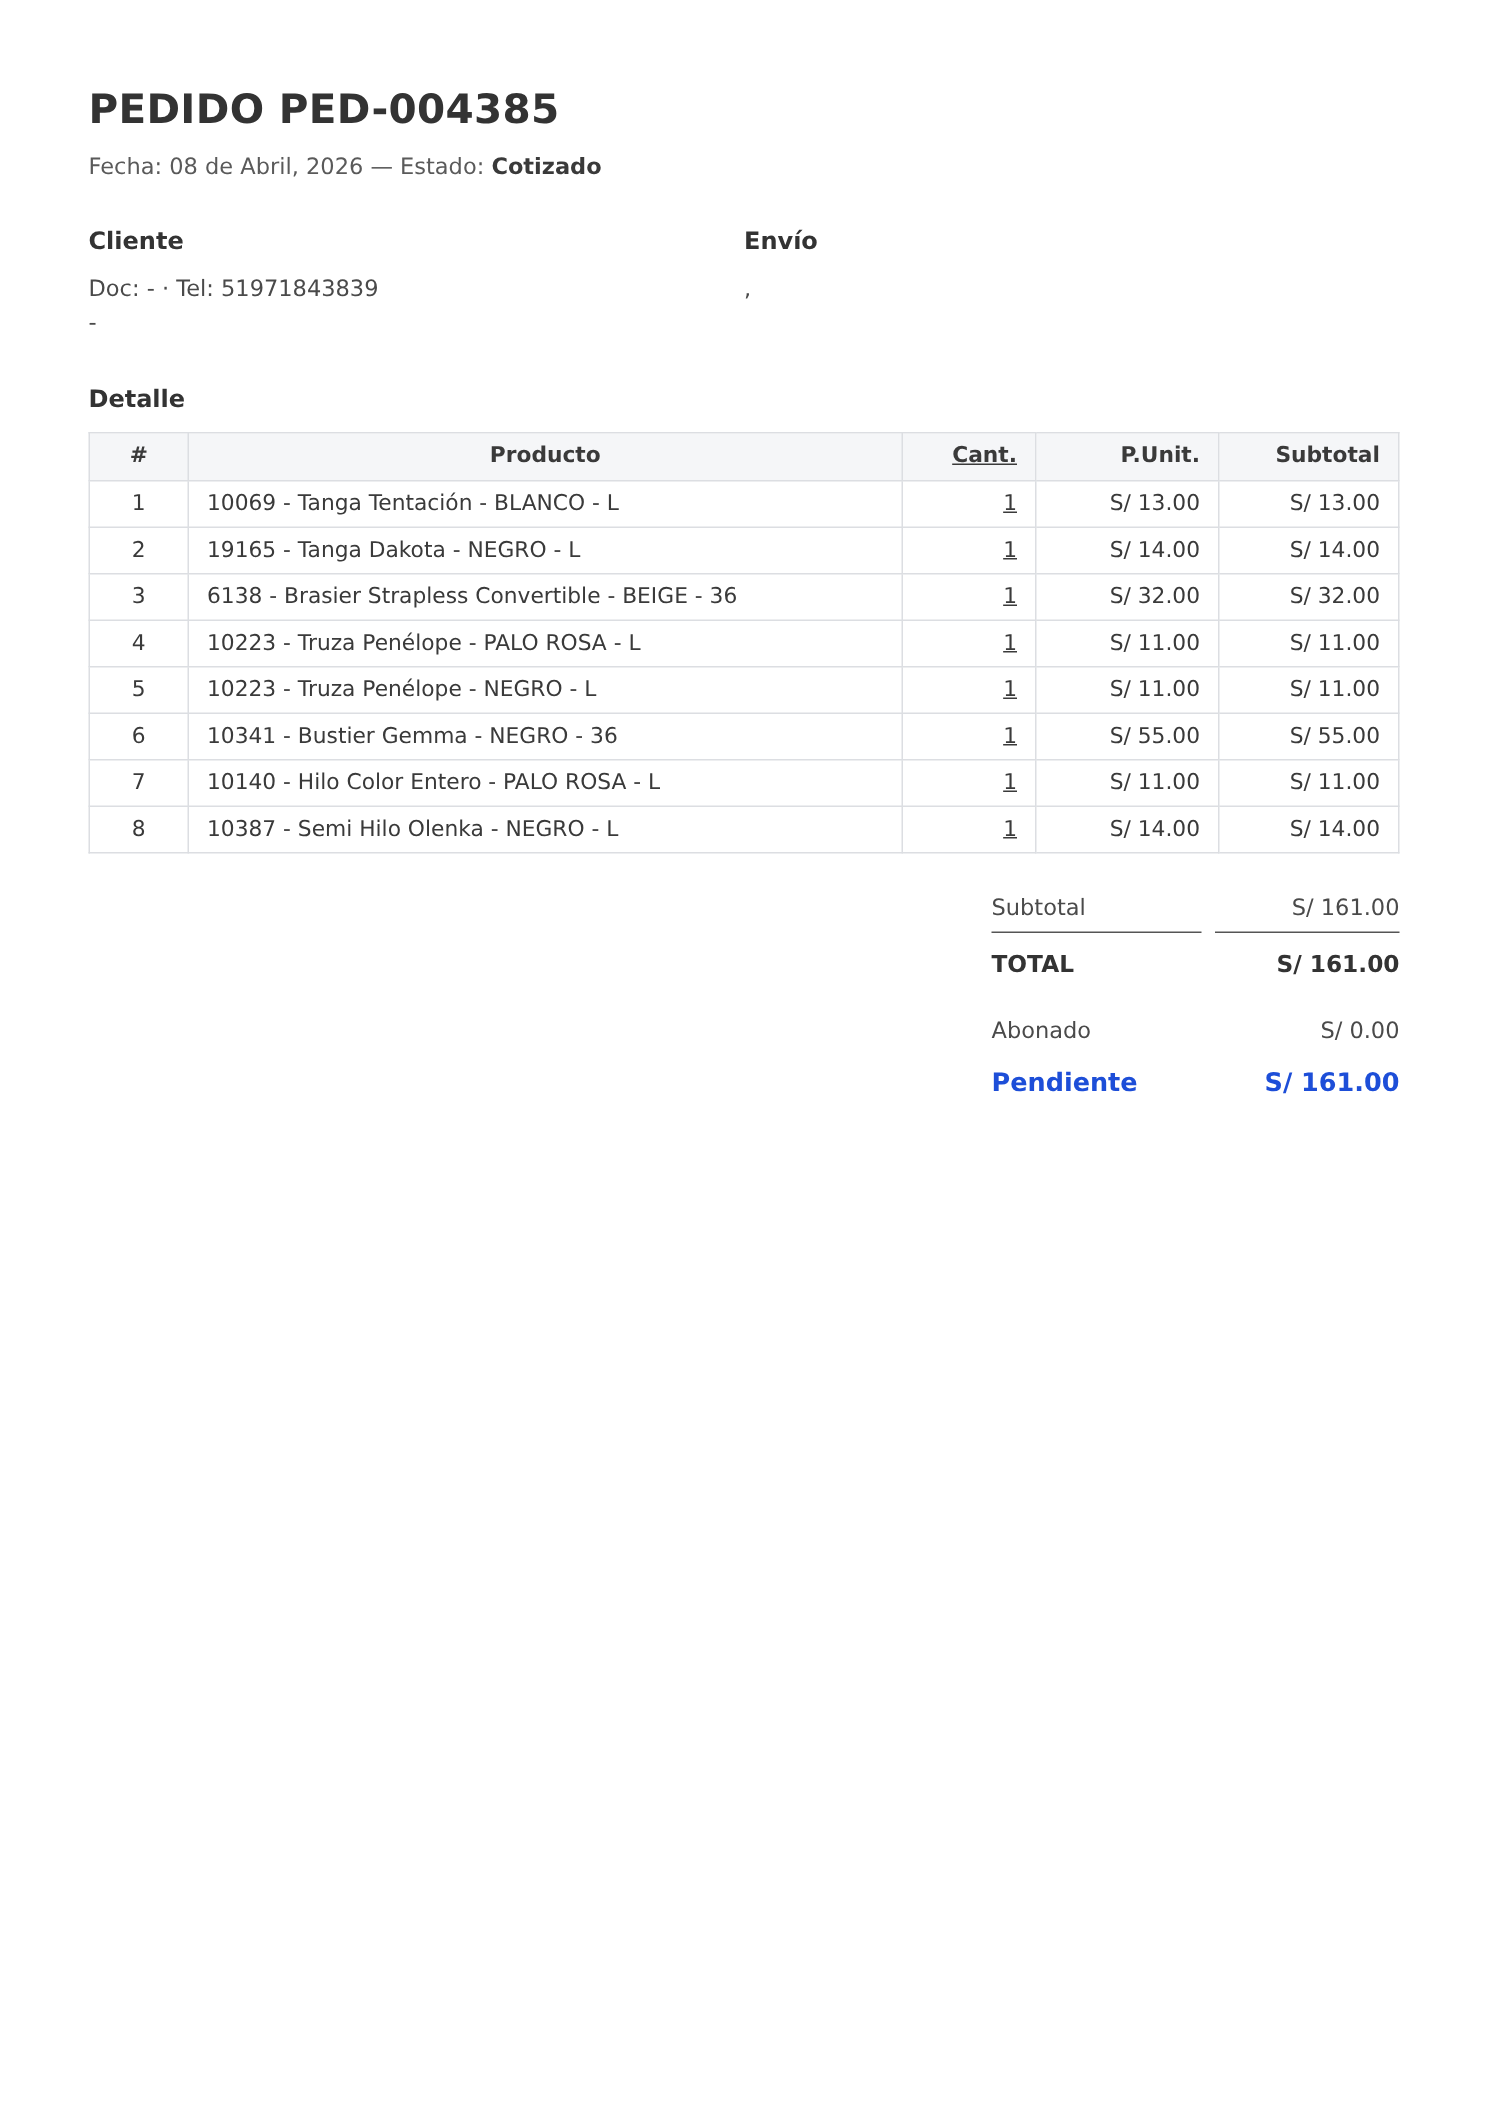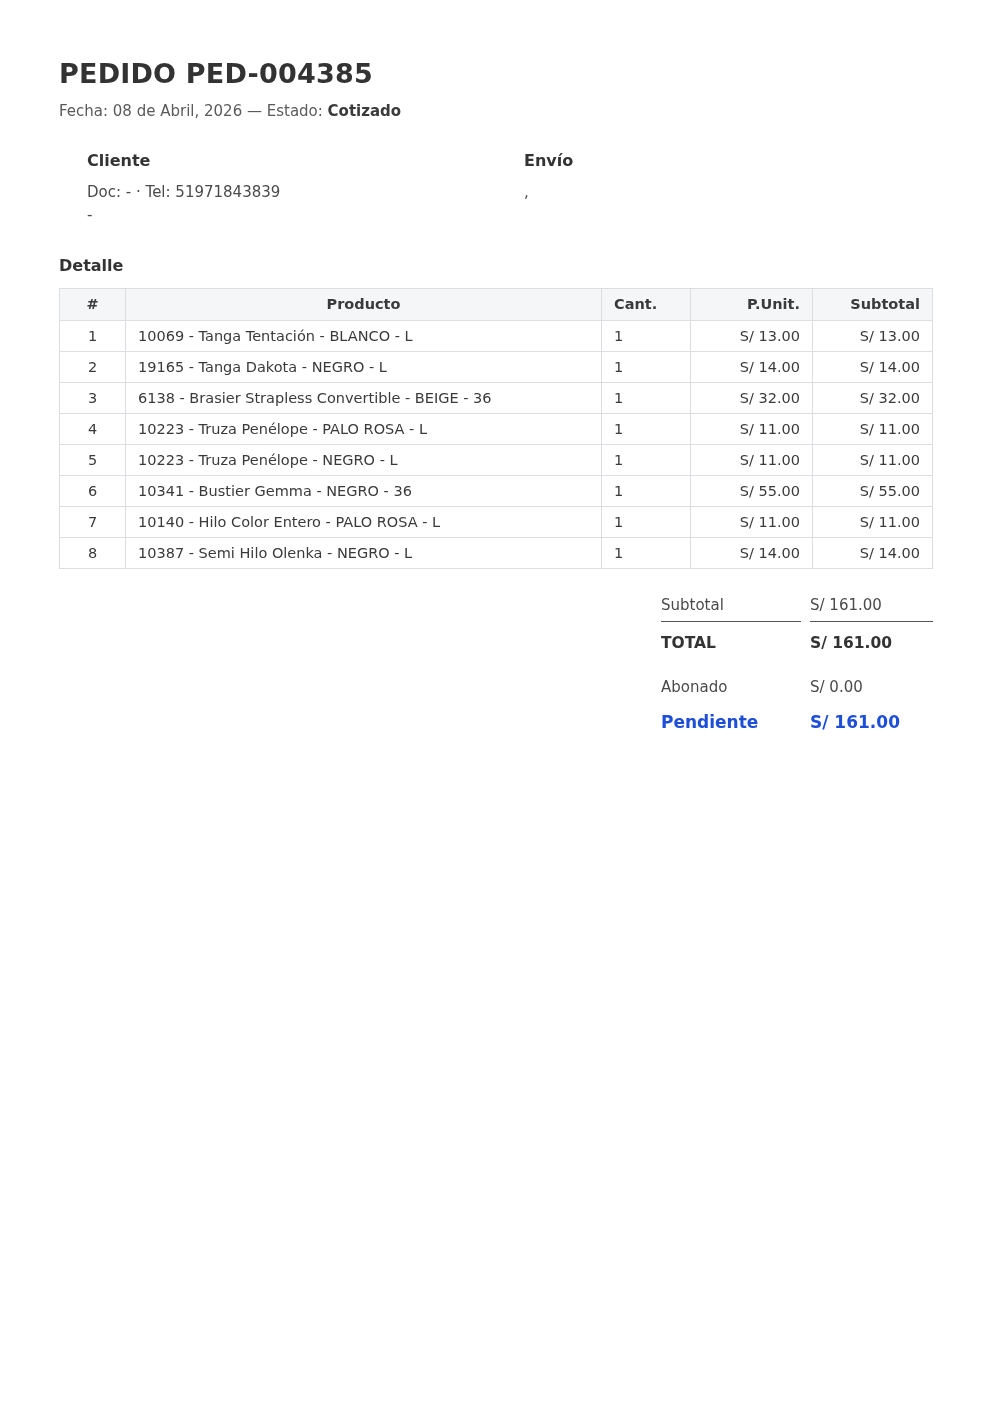--- a/index.html
+++ b/index.html
@@ -24,21 +24,21 @@
   .meta {
     font-size: 15px;
     color: #5a5a5a;
     margin-bottom: 31px;
   }
   .meta .status { font-weight: bold; color: #3a3a3a; }
   .cols {
     display: flex;
     margin-bottom: 29px;
   }
-  .col { width: 50%; margin-left: 28px; }
+  .col { width: 50%; }
   h2.section {
     font-size: 16px;
     font-weight: bold;
     color: #333333;
     margin-bottom: 11px;
   }
   .info-line {
     font-size: 15px;
     color: #4a4a4a;
     line-height: 23px;
@@ -58,37 +58,37 @@
     white-space: nowrap;
   }
   table.items thead th {
     background: #f5f6f8;
     font-weight: bold;
     padding: 7px 12px 8px;
   }
   .c-num  { width: 66px;  text-align: center; }
   .c-prod { text-align: left; margin-top: 32px; }
   th.c-prod { text-align: center; }
-  .c-cant { width: 89px;  text-align: left; }
+  .c-cant { width: 89px;  text-align: right; text-decoration: underline; }
   .c-unit { width: 122px; text-align: right; }
   .c-sub  { width: 120px; text-align: right; }
   .totals-wrap {
     display: flex;
     justify-content: flex-end;
     margin-top: 21px;
   }
   table.totals {
     border-collapse: collapse;
     font-size: 15px;
     color: #4a4a4a;
   }
   table.totals td { padding: 6px 0 7px; vertical-align: baseline; }
   td.t-label { width: 140px; text-align: left; }
   td.t-gap   { width: 9px; }
-  td.t-value { width: 123px; text-align: left; }
+  td.t-value { width: 123px; text-align: right; }
   tr.t-total td.t-label, tr.t-total td.t-value {
     border-top: 1px solid #555555;
     font-weight: bold;
     color: #333333;
     font-size: 15.5px;
     padding-top: 12px;
     padding-bottom: 9px;
   }
   tr.t-abonado td { padding-top: 17px; }
   tr.t-pendiente td.t-label, tr.t-pendiente td.t-value {

